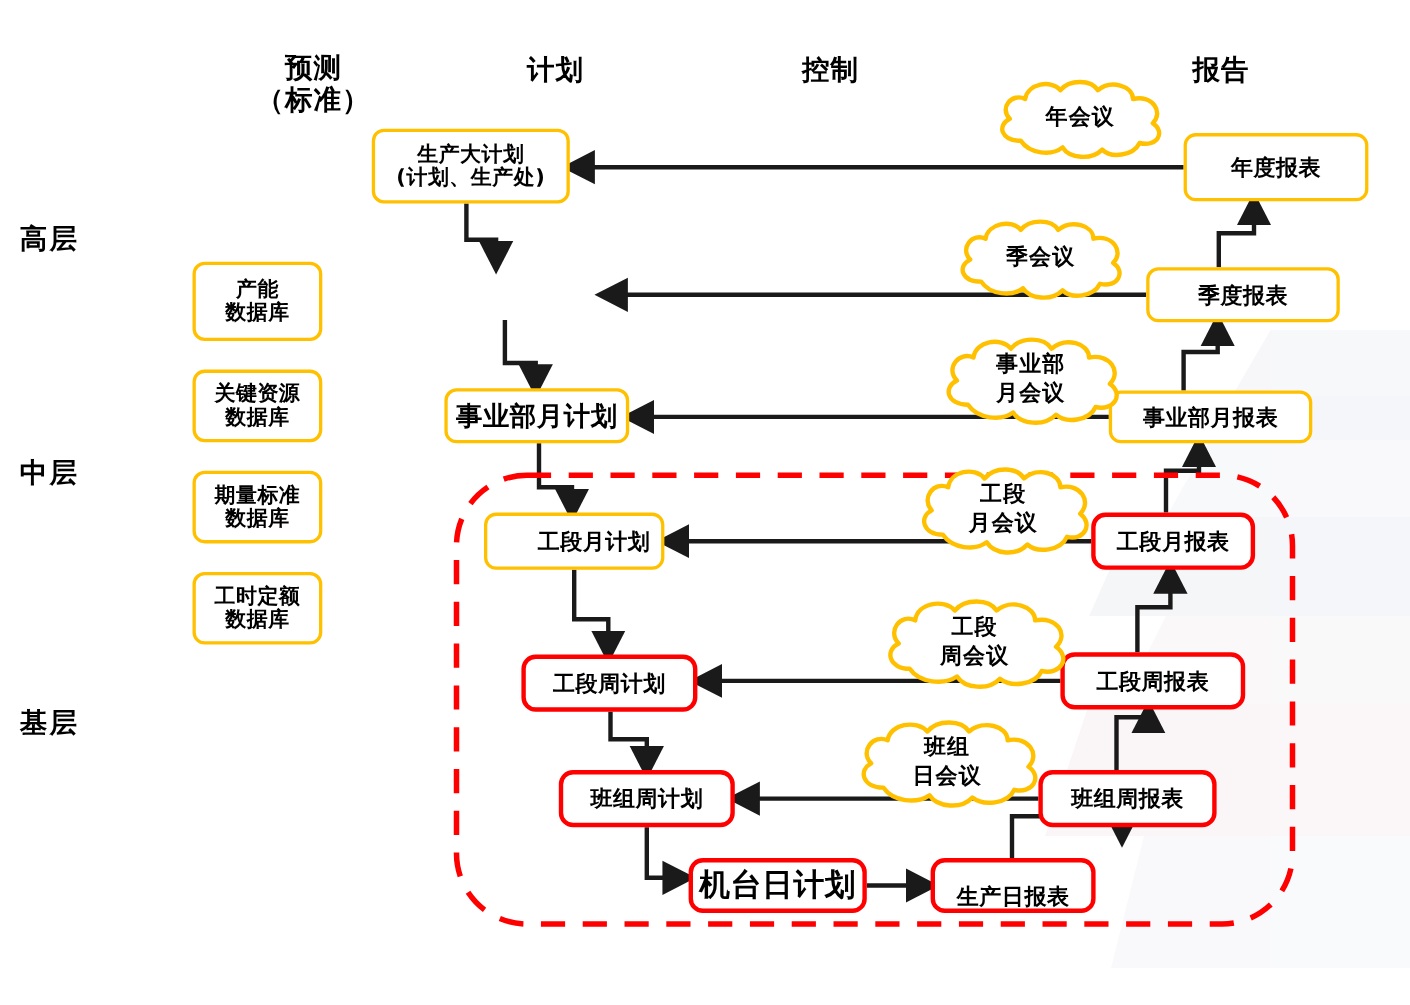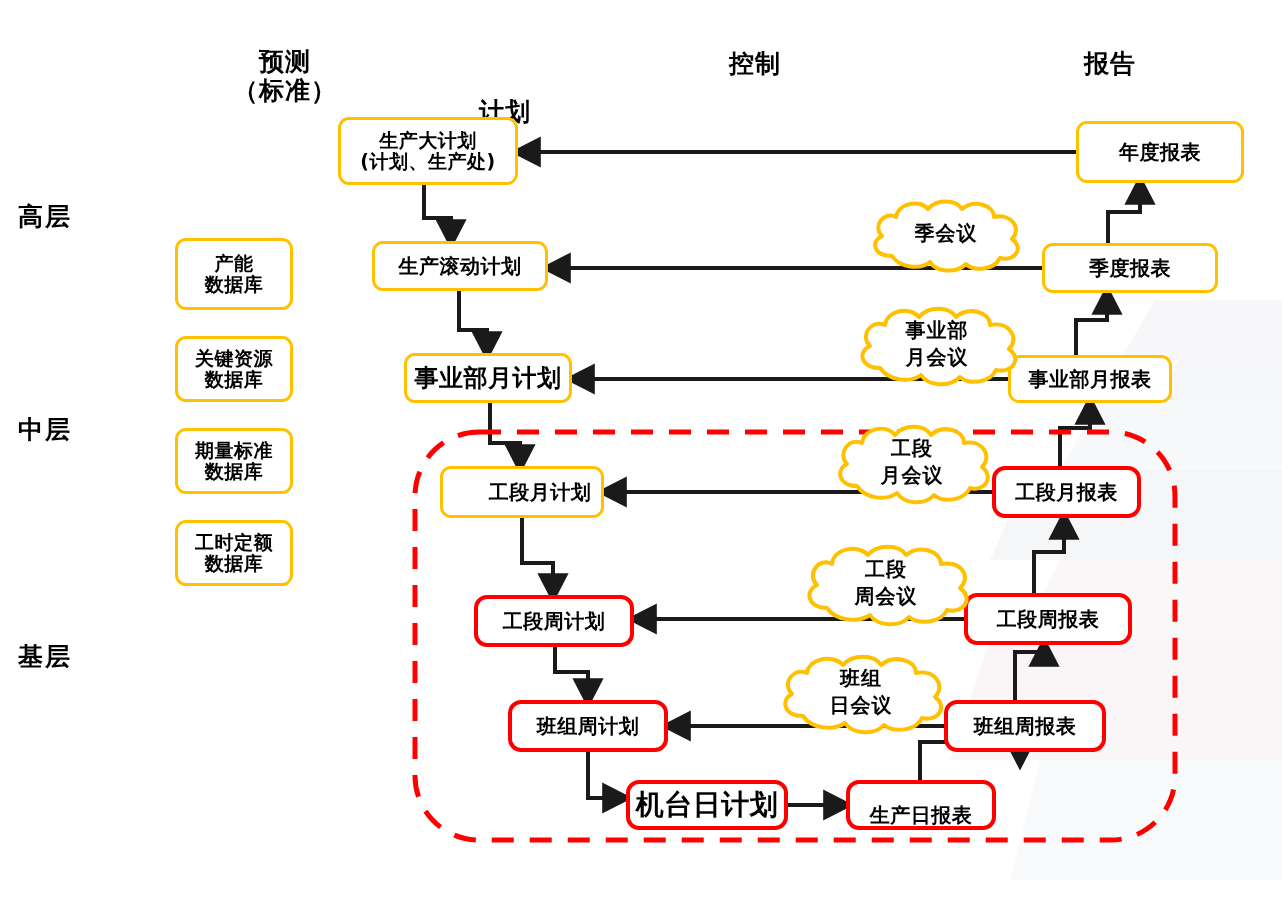--- a/index.html
+++ b/index.html
@@ -103,21 +103,21 @@
   </svg>
 
   <svg class="abs" style="left:0;top:0;width:1282px;height:914px;">
     <rect x="415" y="432" width="760" height="408" rx="64" ry="64" fill="none" stroke="#FF0000" stroke-width="5" stroke-dasharray="22 16" stroke-linecap="butt"></rect>
   </svg>
 
   <div class="col-head" style="left:230px;top:48px;width:110px;">
     <div style="white-space:pre-line;">预测
 （标准）</div>
   </div>
-  <div class="col-head" style="left:455px;top:50px;width:100px;margin-top:48px;">计划</div>
+  <div class="col-head" style="left:455px;top:50px;width:100px;">计划</div>
   <div class="col-head" style="left:705px;top:50px;width:100px;">控制</div>
   <div class="col-head" style="left:1060px;top:50px;width:100px;">报告</div>
 
   <div class="tier-label" style="left:18px;top:200px;">高层</div>
   <div class="tier-label" style="left:18px;top:413px;">中层</div>
   <div class="tier-label" style="left:18px;top:640px;">基层</div>
 
   <div class="node amber" style="left:175px;top:238px;width:118px;height:72px;font-size:19px;flex-direction:column;">
     <span class="t">产能</span>
     <span class="t">数据库</span>
@@ -132,23 +132,20 @@
   </div>
   <div class="node amber" style="left:175px;top:520px;width:118px;height:66px;font-size:19px;flex-direction:column;">
     <span class="t">工时定额</span>
     <span class="t">数据库</span>
   </div>
 
   <div class="node amber" style="left:338px;top:117px;width:180px;height:68px;font-size:19px;flex-direction:column;">
     <span class="t">生产大计划</span>
     <span class="t">(计划、生产处)</span>
   </div>
-  <div class="node amber" style="left:372px;top:241px;width:176px;height:50px;font-size:20px;">
-    <span class="t">生产滚动计划</span>
-  </div>
   <div class="node amber" style="left:404px;top:353px;width:168px;height:50px;font-size:24px;">
     <span class="t">事业部月计划</span>
   </div>
   <div class="node amber" style="left:440px;top:466px;width:164px;height:52px;font-size:20px;padding-left:36px;">
     <span class="t">工段月计划</span>
   </div>
   <div class="node red" style="left:474px;top:595px;width:160px;height:52px;font-size:20px;">
     <span class="t">工段周计划</span>
   </div>
   <div class="node red" style="left:508px;top:700px;width:160px;height:52px;font-size:20px;">
@@ -157,36 +154,45 @@
   <div class="node red" style="left:626px;top:780px;width:162px;height:50px;font-size:28px;">
     <span class="t">机台日计划</span>
   </div>
 
   <div class="node amber" style="left:1076px;top:121px;width:168px;height:62px;font-size:20px;">
     <span class="t">年度报表</span>
   </div>
   <div class="node amber" style="left:1042px;top:243px;width:176px;height:50px;font-size:20px;">
     <span class="t">季度报表</span>
   </div>
-  <div class="node amber" style="left:1008px;top:355px;width:164px;height:48px;font-size:20px;">
+  <div class="node amber" style="left:1008px;top:355px;width:185px;height:48px;font-size:20px;">
     <span class="t">事业部月报表</span>
   </div>
   <div class="node red" style="left:992px;top:466px;width:149px;height:52px;font-size:20px;">
     <span class="t">工段月报表</span>
   </div>
   <div class="node red" style="left:964px;top:593px;width:168px;height:52px;font-size:20px;">
     <span class="t">工段周报表</span>
   </div>
   <div class="node red" style="left:944px;top:700px;width:162px;height:52px;font-size:20px;">
     <span class="t">班组周报表</span>
   </div>
   <div class="node red" style="left:846px;top:780px;width:150px;height:50px;font-size:20px;align-items:flex-end;">
     <span class="t">生产日报表</span>
   </div>
 
+  <div class="cloud" style="left:898px;top:70px;width:168px;height:76px;">
+    <svg width="168" height="76" viewBox="0 0 168 76">
+      <path d="M30,58 C12,58 8,44 20,38 C10,28 22,14 34,20 C36,6 58,2 66,12
+               C74,2 94,2 100,12 C112,2 132,8 132,20 C150,16 160,32 150,42
+               C162,50 154,64 138,60 C132,72 112,74 104,66
+               C94,76 74,74 68,64 C58,72 38,70 30,58 Z" fill="#ffffff" stroke="#FFC000" stroke-width="4" stroke-linejoin="round"></path>
+    </svg>
+    <div class="lbl" style="top:25px;font-size:20px;">年会议</div>
+  </div>
 
   <div class="cloud" style="left:862px;top:196px;width:168px;height:78px;">
     <svg width="168" height="78" viewBox="0 0 168 78">
       <path d="M30,60 C12,60 8,46 20,40 C10,30 22,15 34,21 C36,7 58,3 66,13
                C74,3 94,3 100,13 C112,3 132,9 132,21 C150,17 160,33 150,43
                C162,51 154,66 138,62 C132,74 112,76 104,68
                C94,78 74,76 68,66 C58,74 38,72 30,60 Z" fill="#ffffff" stroke="#FFC000" stroke-width="4" stroke-linejoin="round"></path>
     </svg>
     <div class="lbl" style="top:26px;font-size:20px;">季会议</div>
   </div>

